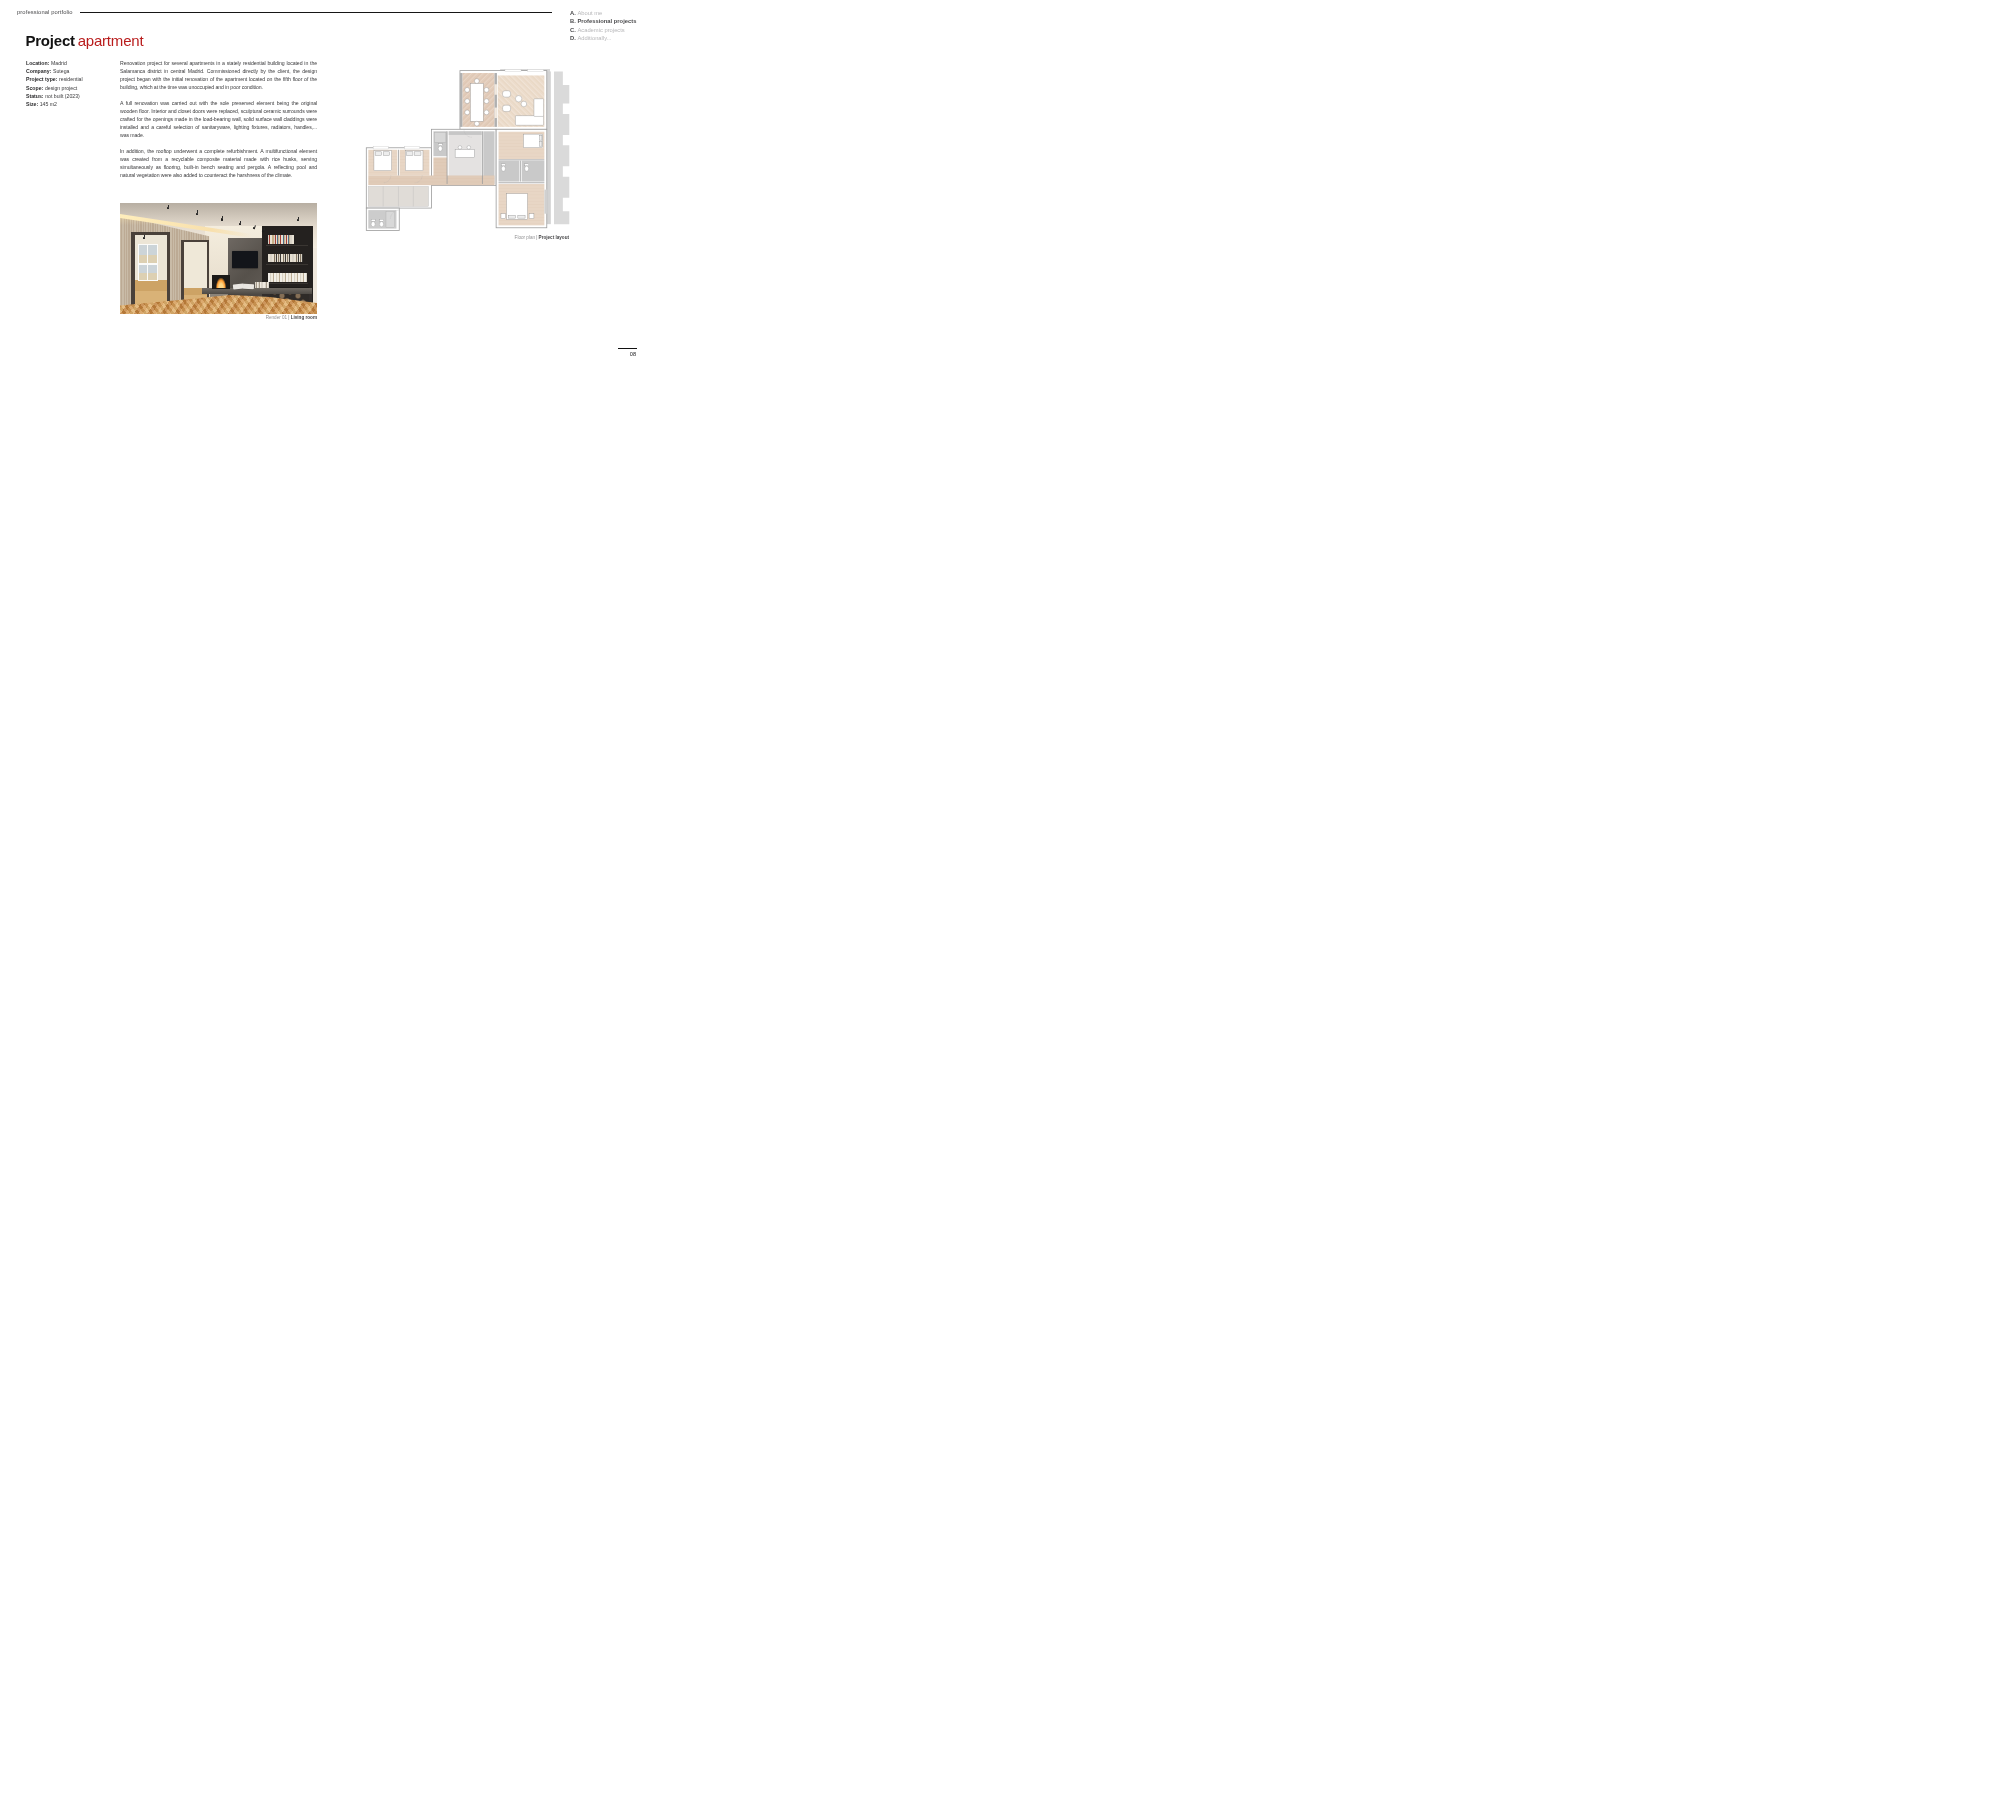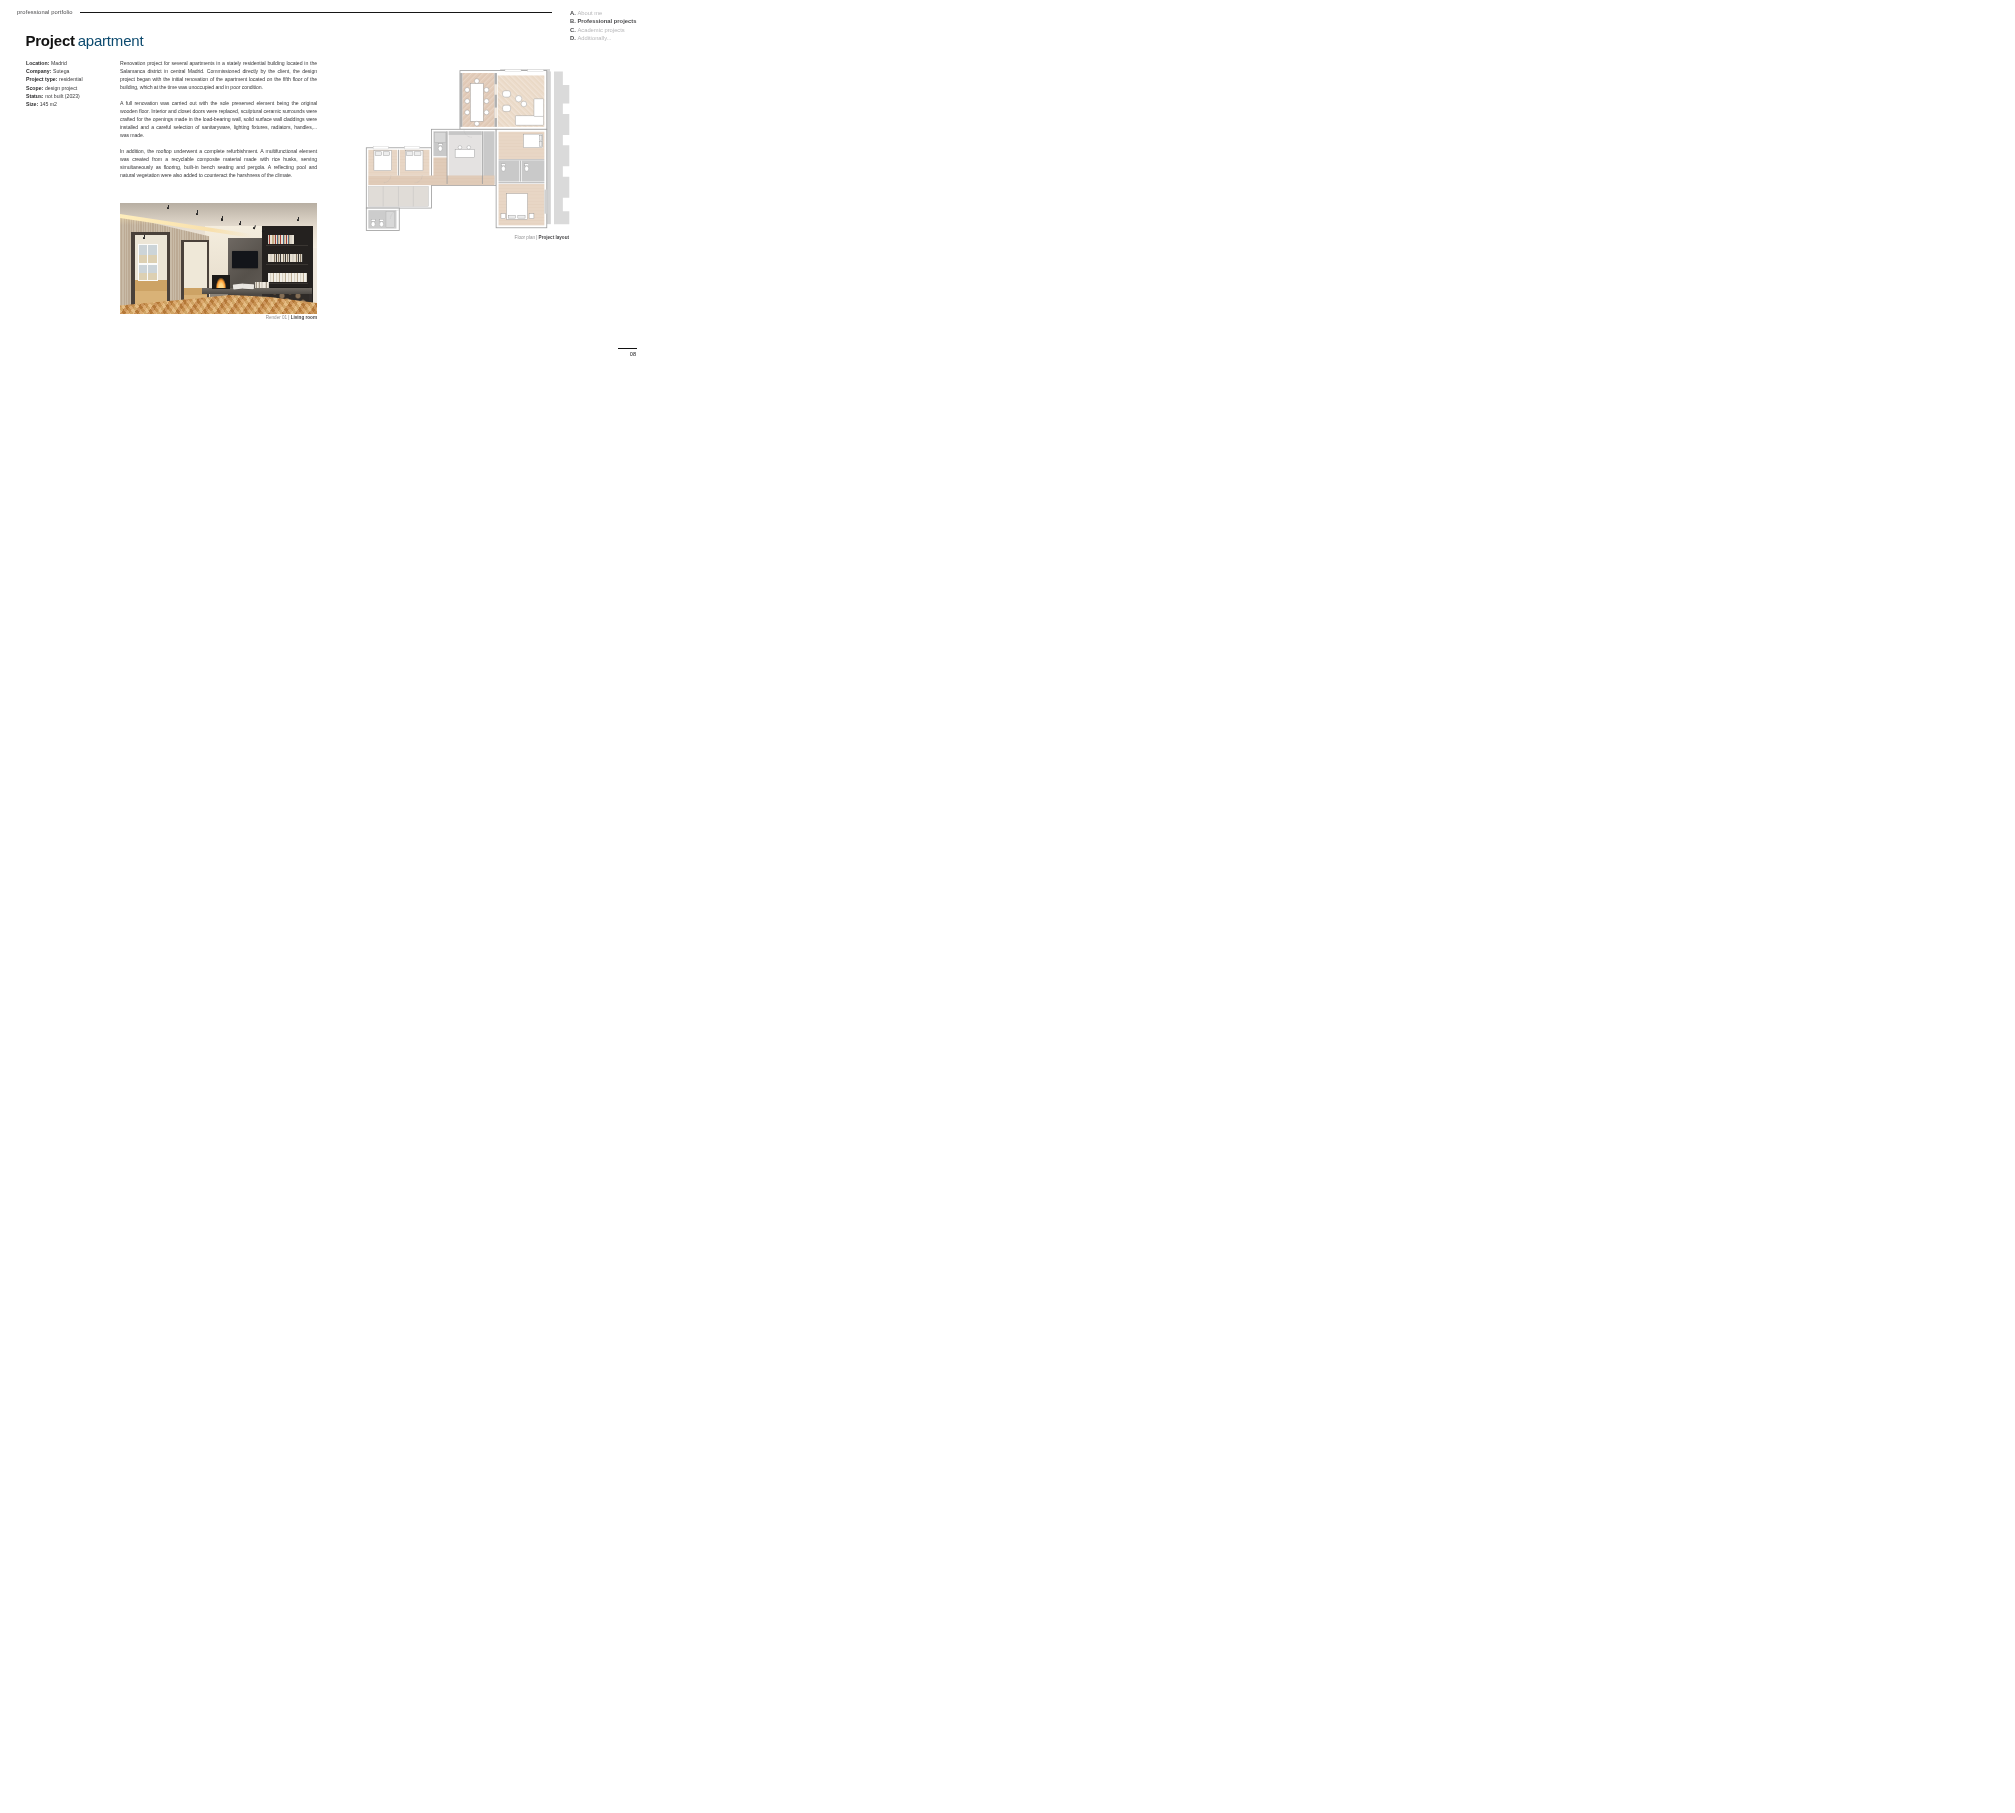--- a/index.html
+++ b/index.html
@@ -13,21 +13,21 @@
   
   .nav{position:absolute;left:570px;top:8.5px;font-size:5.8px;line-height:8.6px;}
   .nav-row{white-space:nowrap;cursor:pointer;}
   .nav-letter{font-weight:bold;color:#4c4c4e;}
   .nav-label{color:#b7b7b9;margin-left:1.6px;}
   .nav-row.active .nav-label{color:#4c4c4e;font-weight:bold;}
 
   
   .title{position:absolute;left:25.4px;top:32px;font-size:15px;letter-spacing:-0.2px;white-space:nowrap;}
   .title-name{font-weight:bold;color:#121212;}
-  .title-suffix{color:#0c4a6e;margin-left:2.8px;}
+  .title-suffix{color:#b91c1c;margin-left:2.8px;}
 
   
   .meta{position:absolute;left:26px;top:59px;font-size:5.2px;line-height:8.2px;color:#3a3a3c;}
   .meta-label{font-weight:bold;color:#2b2b2d;margin-right:1.6px;}
 
   
   .paragraphs{position:absolute;left:120px;top:59px;width:197px;font-size:5.2px;
               line-height:8px;text-align:justify;color:#3c3c3e;letter-spacing:-0.1px;}
   .paragraphs p{margin:0 0 8px 0;}
 

